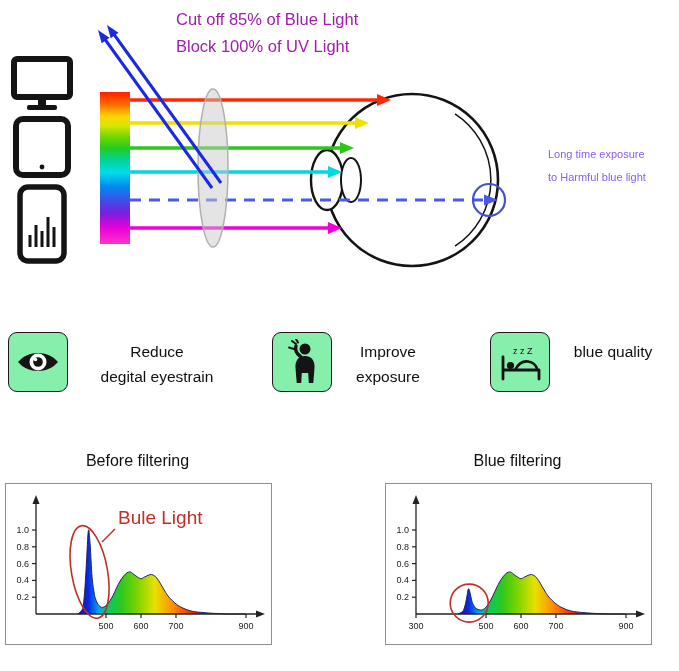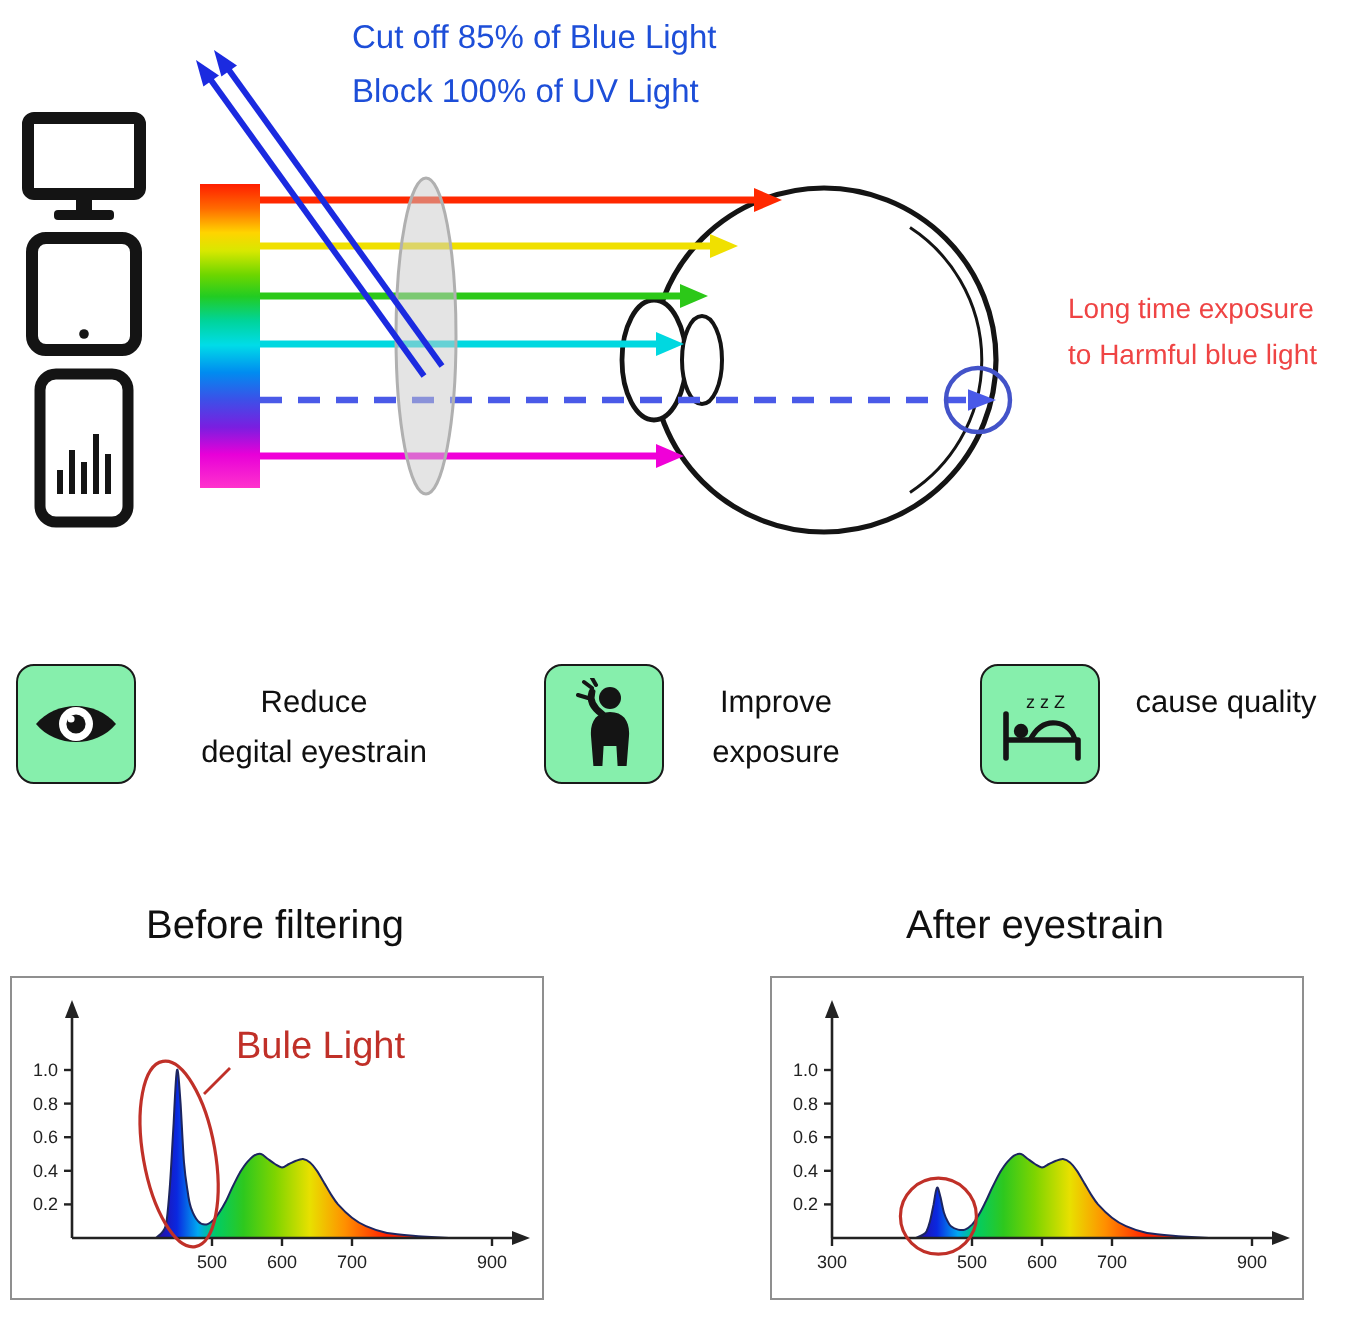--- a/index.html
+++ b/index.html
@@ -1,26 +1,26 @@
 <!DOCTYPE html>
 <html><head>
 <meta charset="utf-8">
 <style>
   html,body{margin:0;padding:0;background:#fff;}
   .page{position:relative;width:679px;height:671px;background:#fff;overflow:hidden;
         font-family:"Liberation Sans",sans-serif;color:#111;}
   svg{font-family:"Liberation Sans",sans-serif;}
   .abs{position:absolute;}
-  .claim{position:absolute;left:176px;top:6px;font-size:16.5px;line-height:27px;color:#1d4ed8;}
-  .warning{position:absolute;left:534px;top:143px;font-size:14px;line-height:22.5px;color:#ef4444;}
+  .claim{position:absolute;left:176px;top:6px;font-size:16.5px;line-height:27px;color:#a21caf;}
+  .warning{position:absolute;left:548px;top:143px;font-size:11px;line-height:22.5px;color:#8b5cf6;}
   .benefit-box{position:absolute;top:332px;width:58px;height:58px;border:1.7px solid #1a1a1a;
                border-radius:9px;display:flex;align-items:center;justify-content:center;background:#86efac;}
   .benefit-label{position:absolute;top:339px;text-align:center;font-size:15.5px;line-height:25px;color:#101010;}
   .chart-block{position:absolute;top:452px;width:265px;text-align:center;}
-  .chart-title{font-size:20px;color:#101010;margin:0 0 13px 0;}
+  .chart-title{font-size:16px;color:#101010;margin:0 0 13px 0;}
   .chart-svg{border:1px solid #8f8f8f;display:block;background:#fff;}
 </style>
 </head>
 <body>
 
 <div class="page">
 
   <svg class="abs" style="left:0;top:0" width="679" height="312" viewBox="0 0 679 312">
     <defs>
       <linearGradient id="rainbow" x1="0" y1="0" x2="0" y2="1">
@@ -142,21 +142,21 @@
 
   <div class="benefit-box" style="left:490px">
     <svg width="46" height="42" viewBox="0 0 46 42">
       <text x="16" y="13" font-size="9" fill="#141414">z z Z</text>
       <path d="M6,16 V38 M6,29 H42 M42,29 V38" stroke="#141414" stroke-width="2.8" fill="none" stroke-linecap="round"></path>
       <circle cx="13.5" cy="24.5" r="3.6" fill="#141414"></circle>
       <path d="M18,29 Q23,19.5 31,20.5 Q38.5,21.5 40.5,29" stroke="#141414" stroke-width="2.6" fill="none"></path>
     </svg>
   </div>
   <div class="benefit-label" style="left:549px;width:128px">
-    <div>cause quality</div>
+    <div>blue quality</div>
   </div>
 
   <div class="chart-block" style="left:5px">
     <div class="chart-title">Before filtering</div>
     <svg class="chart-svg" width="265" height="160" viewBox="0 0 265 160">
         <defs>
           <linearGradient id="spec-grad-0" gradientUnits="userSpaceOnUse" x1="72" y1="0" x2="191" y2="0">
             <stop offset="0.000" stop-color="#2a0a9e"></stop>
             <stop offset="0.088" stop-color="#0a28e0"></stop>
             <stop offset="0.176" stop-color="#00a8f0"></stop>
@@ -192,21 +192,21 @@
         <text x="170" y="145" text-anchor="middle" font-size="9" fill="#222">700</text>
         <line x1="240" y1="130" x2="240" y2="134" stroke="#222" stroke-width="1.2"></line>
         <text x="240" y="145" text-anchor="middle" font-size="9" fill="#222">900</text>
         <ellipse cx="83.55" cy="88" rx="18" ry="47" fill="none" stroke="#c03028" stroke-width="1.6" transform="rotate(-10 83.55 88)"></ellipse>
         <line x1="109" y1="45" x2="96" y2="58" stroke="#c03028" stroke-width="1.4"></line>
         <text x="112" y="40" fill="#c03028" font-size="19">Bule Light</text>
       </svg>
   </div>
 
   <div class="chart-block" style="left:385px">
-    <div class="chart-title">After eyestrain</div>
+    <div class="chart-title">Blue filtering</div>
     <svg class="chart-svg" width="265" height="160" viewBox="0 0 265 160">
         <defs>
           <linearGradient id="spec-grad-1" gradientUnits="userSpaceOnUse" x1="72" y1="0" x2="191" y2="0">
             <stop offset="0.000" stop-color="#2a0a9e"></stop>
             <stop offset="0.088" stop-color="#0a28e0"></stop>
             <stop offset="0.176" stop-color="#00a8f0"></stop>
             <stop offset="0.250" stop-color="#00cc66"></stop>
             <stop offset="0.368" stop-color="#2ec81e"></stop>
             <stop offset="0.500" stop-color="#7ed400"></stop>
             <stop offset="0.647" stop-color="#e8e000"></stop>

